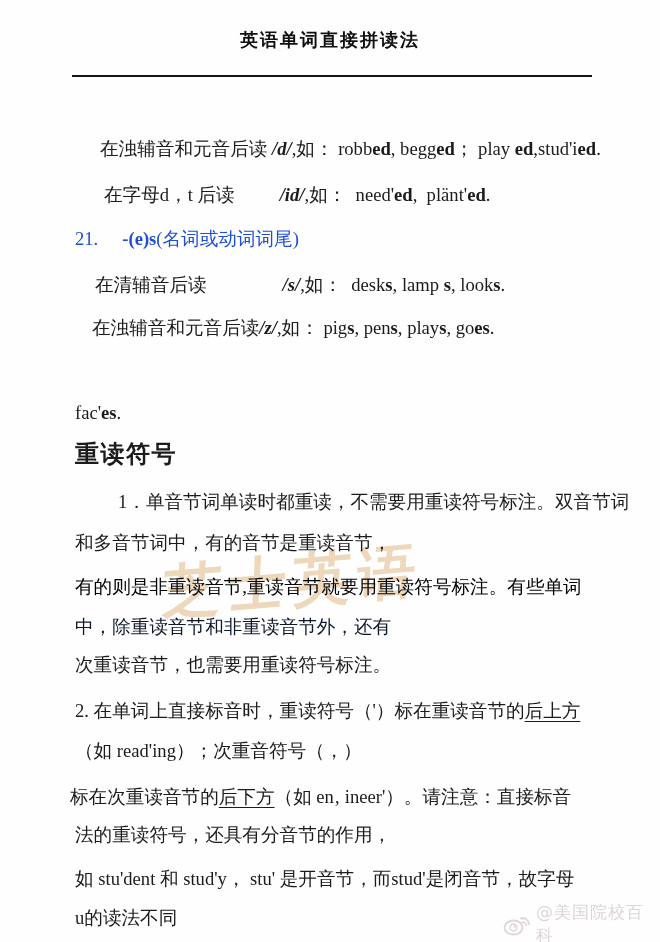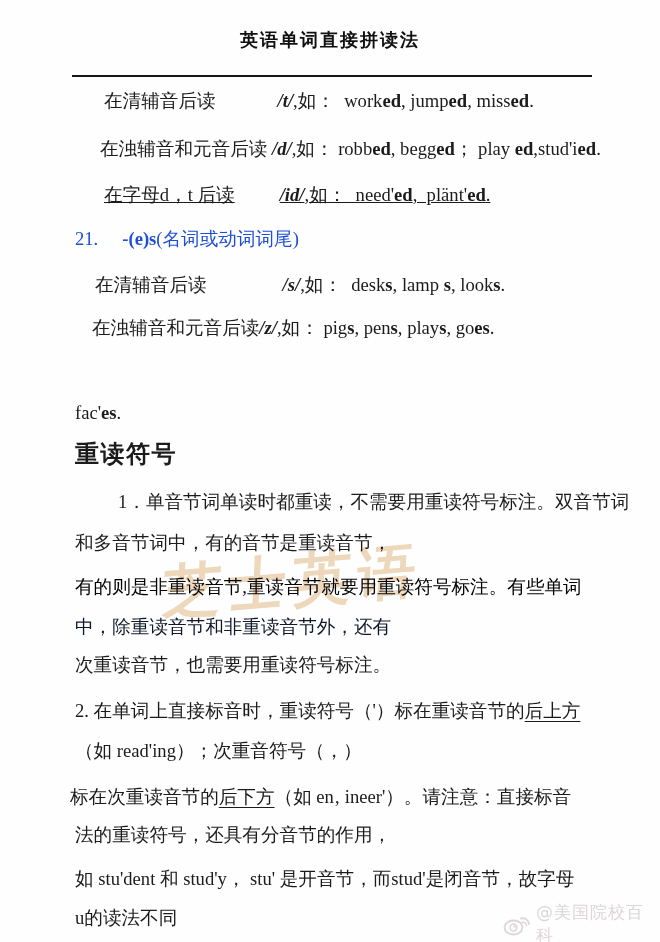--- a/index.html
+++ b/index.html
@@ -39,23 +39,22 @@
 
 <div class="page">
 
   <div class="center-wm" style="color: rgba(222, 177, 119, 0.5);">芝士英语</div>
 
   <div class="title">英语单词直接拼读法</div>
 
   <div class="rule"></div>
 
   <div class="doc-body">
-      <div class="line" style="left: 104px; top: 90px; color: rgb(27, 27, 27);"><span>在清辅音后读</span><span class="gap" style="width: 62px;"></span><span class="b i">/t/</span><span>,如：  work</span><span class="b">ed</span><span>, jump</span><span class="b">ed</span><span>, miss</span><span class="b">ed</span><span>.</span></div>
       <div class="line" style="left: 100px; top: 138px; color: rgb(27, 27, 27);"><span>在浊辅音和元音后读 </span><span class="b i">/d/</span><span>,如： robb</span><span class="b">ed</span><span>, begg</span><span class="b">ed</span><span>； play </span><span class="b">ed</span><span>,stud'i</span><span class="b">ed</span><span>.</span></div>
-      <div class="line" style="left: 104px; top: 184px; color: rgb(27, 27, 27); text-decoration: underline;"><span>在字母d，t 后读</span><span class="gap" style="width: 45px;"></span><span class="b i">/id/</span><span>,如：  need'</span><span class="b">ed</span><span>,  plänt'</span><span class="b">ed</span><span>.</span></div>
+      <div class="line" style="left: 104px; top: 184px; color: rgb(27, 27, 27);"><span>在字母d，t 后读</span><span class="gap" style="width: 45px;"></span><span class="b i">/id/</span><span>,如：  need'</span><span class="b">ed</span><span>,  plänt'</span><span class="b">ed</span><span>.</span></div>
       <div class="line" style="left: 75px; top: 228px; color: #1d4ed8;"><span>21.</span><span class="gap" style="width: 24px;"></span><span class="b">-(e)s</span><span>(名词或动词词尾)</span></div>
       <div class="line" style="left: 95px; top: 274px; color: rgb(27, 27, 27);"><span>在清辅音后读</span><span class="gap" style="width: 76px;"></span><span class="b i">/s/</span><span>,如：  desk</span><span class="b">s</span><span>, lamp </span><span class="b">s</span><span>, look</span><span class="b">s</span><span>.</span></div>
       <div class="line" style="left: 92px; top: 317px; color: rgb(27, 27, 27);"><span>在浊辅音和元音后读</span><span class="b i">/z/</span><span>,如： pig</span><span class="b">s</span><span>, pen</span><span class="b">s</span><span>, play</span><span class="b">s</span><span>, go</span><span class="b">es</span><span>.</span></div>
       <div class="line" style="left: 75px; top: 402px; color: rgb(27, 27, 27);"><span>fac'</span><span class="b">es</span><span>.</span></div>
       <div class="line heading" style="left: 75px; top: 443px; color: rgb(27, 27, 27);"><span class="b">重读符号</span></div>
       <div class="line" style="left: 75px; top: 491px; color: rgb(27, 27, 27); margin-left: 43px;"><span>1．单音节词单读时都重读，不需要用重读符号标注。双音节词</span></div>
       <div class="line" style="left: 75px; top: 532px; color: rgb(27, 27, 27);"><span>和多音节词中，有的音节是重读音节，</span></div>
       <div class="line" style="left: 75px; top: 576px; color: #000000;"><span>有的则是非重读音节,重读音节就要用重读符号标注。有些单词</span></div>
       <div class="line" style="left: 75px; top: 616px; color: #0f172a;"><span>中，除重读音节和非重读音节外，还有</span></div>
       <div class="line" style="left: 75px; top: 654px; color: rgb(27, 27, 27);"><span>次重读音节，也需要用重读符号标注。</span></div>

